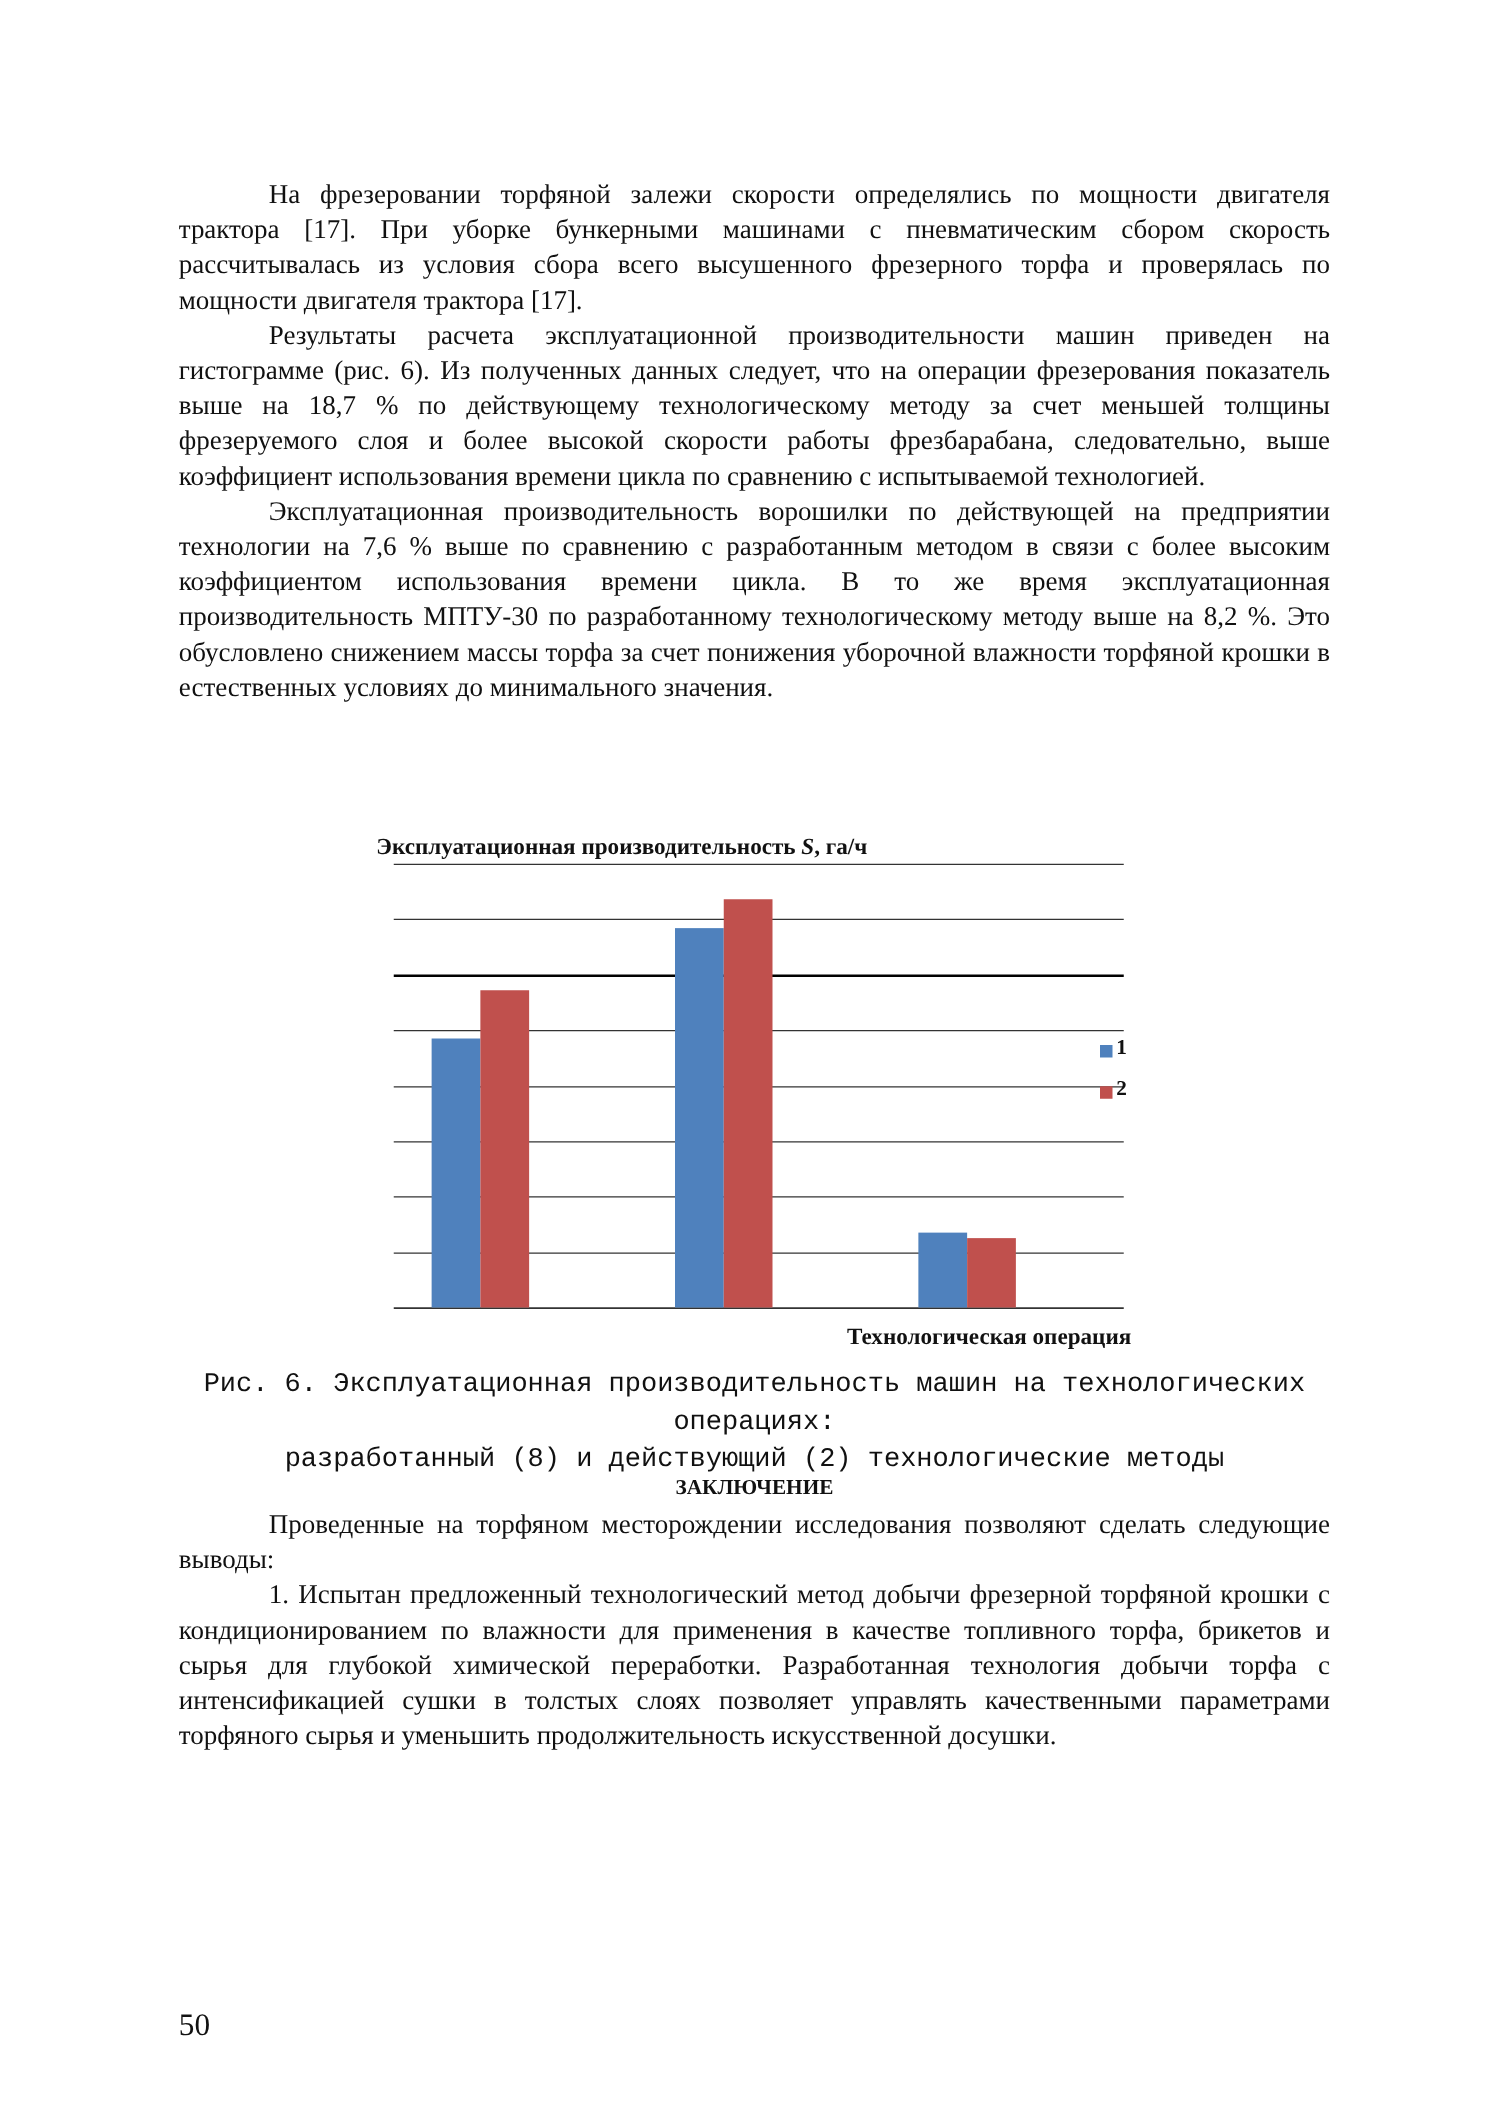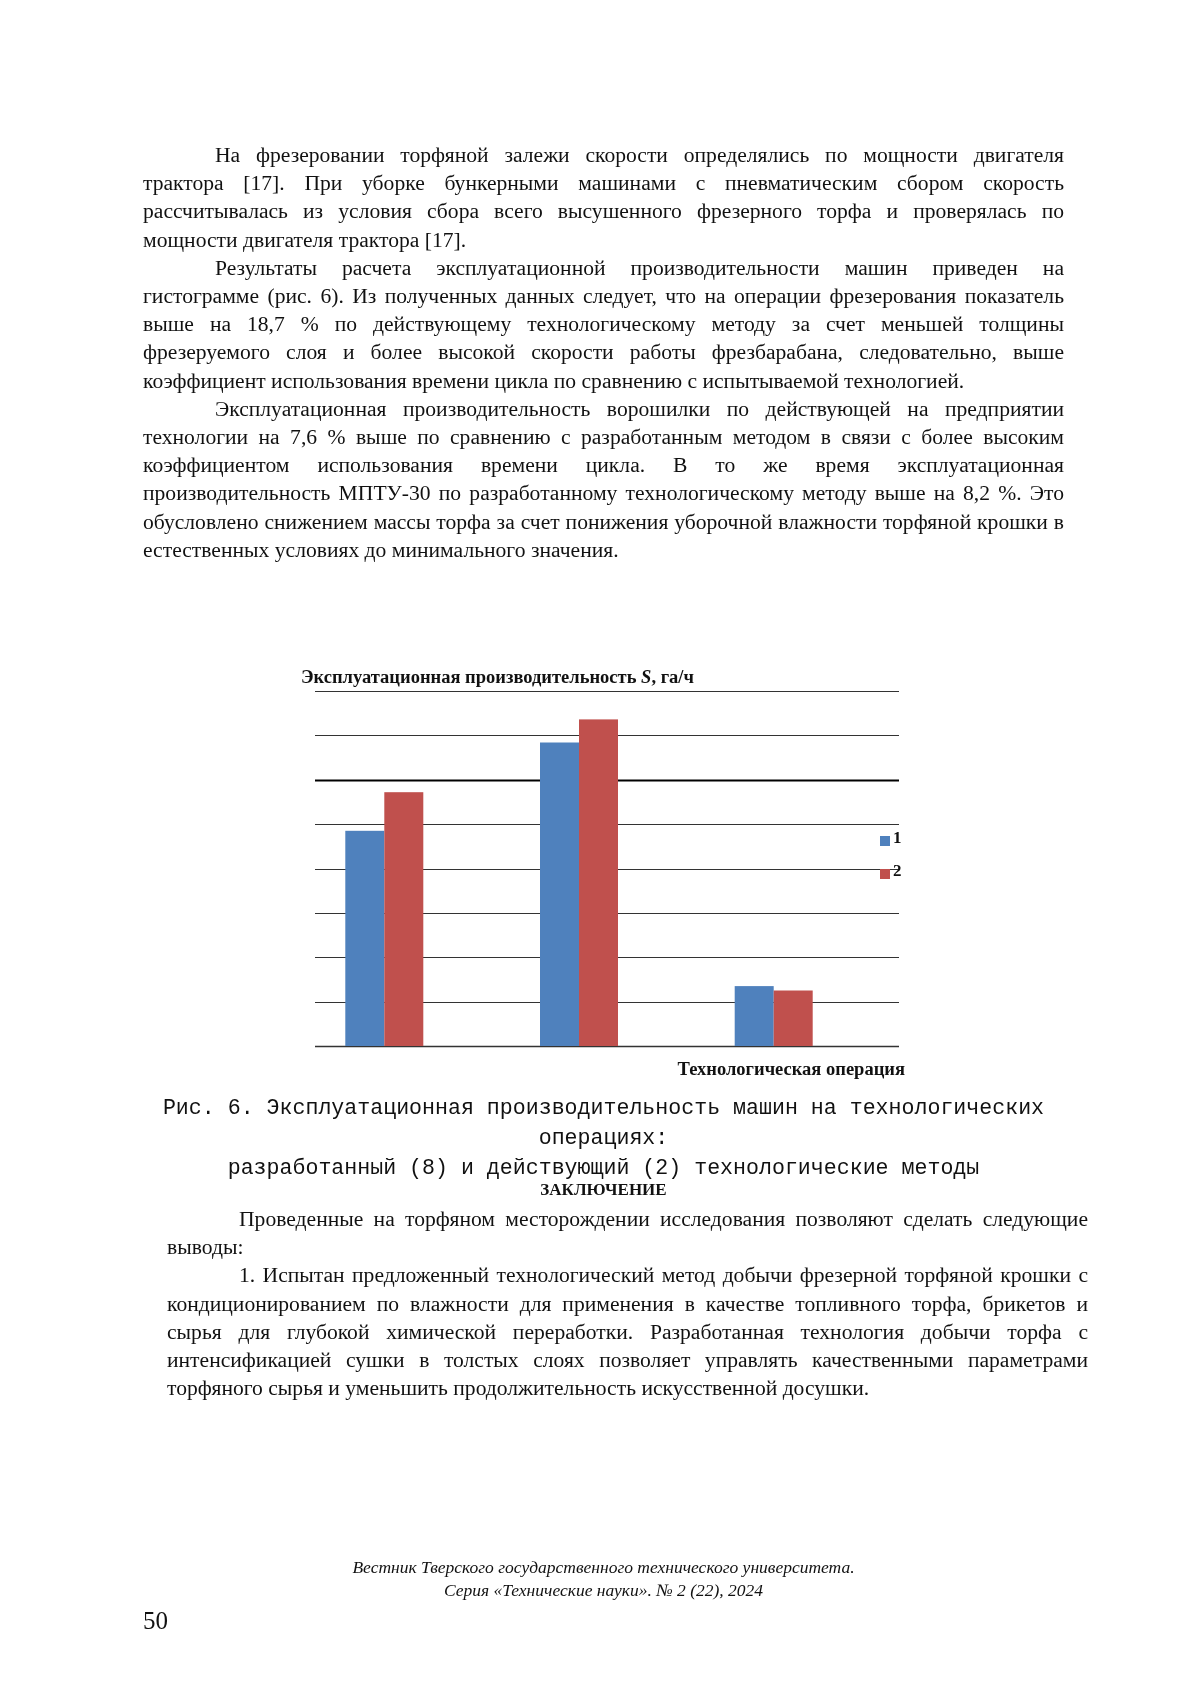--- a/index.html
+++ b/index.html
@@ -58,24 +58,20 @@
     </svg>
   </div>
 
   <div class="caption">
     <div>Рис. 6. Эксплуатационная производительность машин на технологических операциях:</div>
     <div>разработанный (8) и действующий (2) технологические методы</div>
   </div>
 
   <div class="section-heading">ЗАКЛЮЧЕНИЕ</div>
 
-  <div class="text-block" style="top:1205px;margin-left:24px;">
+  <div class="text-block" style="top:1205px;">
     <p class="para">Проведенные на торфяном месторождении исследования позволяют сделать следующие выводы:</p>
     <p class="para">1. Испытан предложенный технологический метод добычи фрезерной торфяной крошки с кондиционированием по влажности для применения в качестве топливного торфа, брикетов и сырья для глубокой химической переработки. Разработанная технология добычи торфа с интенсификацией сушки в толстых слоях позволяет управлять качественными параметрами торфяного сырья и уменьшить продолжи­тельность искусственной досушки.</p>
   </div>
 
-  <div class="footer">
-    <div>Вестник Тверского государственного технического университета.</div>
-    <div>Серия «Технические науки». № 2 (22), 2024</div>
-  </div>
 
   <div class="page-number">50</div>
 </div>
 
 </body></html>

